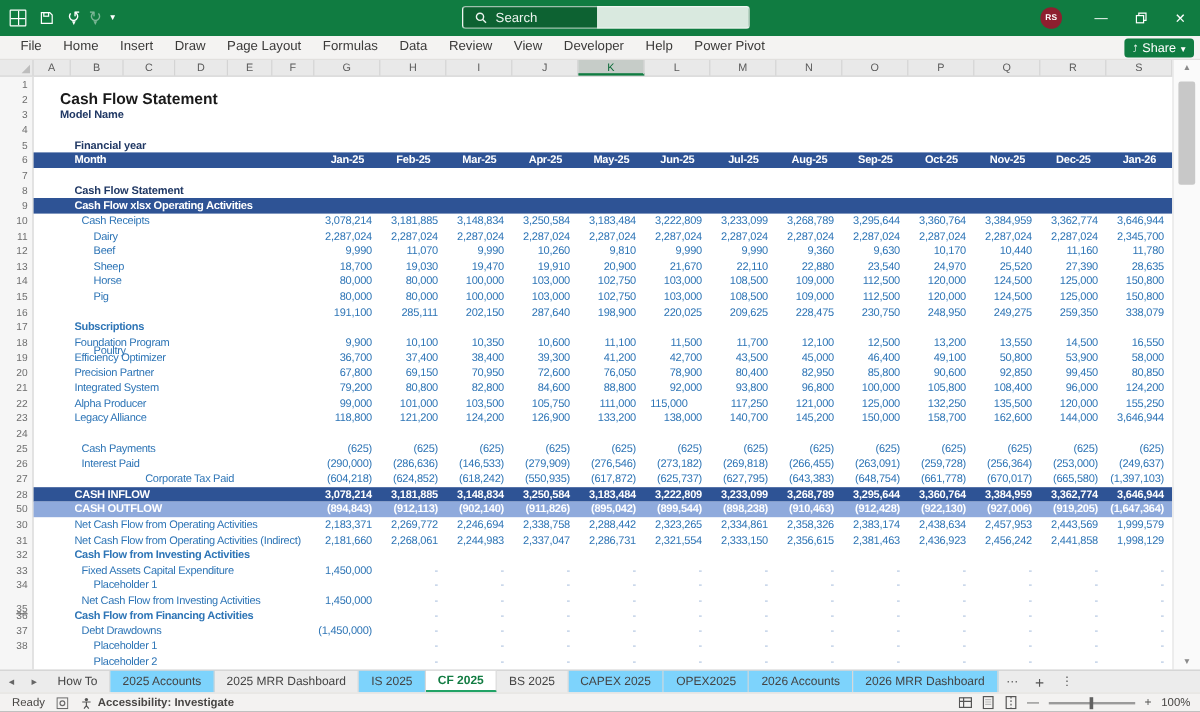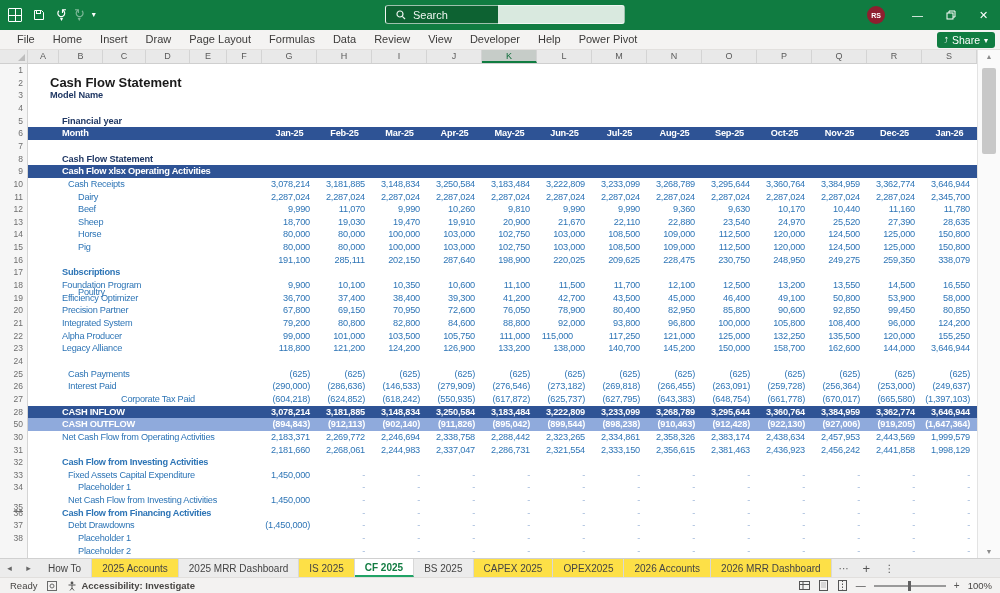--- a/index.html
+++ b/index.html
@@ -60,21 +60,21 @@
   
   .vscroll{position:absolute;left:977px;top:50px;width:23px;height:508px;background:#FAFAFA;border-left:1px solid #E3E3E3;box-sizing:border-box;}
   .vscroll .arr{position:absolute;left:0;width:22px;text-align:center;font-size:7px;color:#8A8A8A;}
   .vthumb{position:absolute;left:4px;top:18px;width:14px;height:86px;background:#C8C8C8;border-radius:2px;}
 
   
   .tabbar{position:absolute;left:0;top:558px;width:1000px;height:19px;background:#ECECEC;border-top:1px solid #D0D0D0;
     box-sizing:border-box;display:flex;align-items:stretch;font-size:10px;color:#444;}
   .tabnav{width:19px;display:flex;align-items:center;justify-content:center;color:#666;font-size:9px;}
   .tab{display:flex;align-items:center;padding:0 10px;border-right:1px solid #D8D8D8;white-space:nowrap;box-sizing:border-box;}
-  .tab.yellow{background:#fde047;}
+  .tab.yellow{background:#7dd3fc;}
   .tab.active{background:#fff;color:#127C42;font-weight:bold;border-bottom:2px solid #21A366;}
   .tab-extra{display:flex;align-items:center;padding:0 7px;color:#555;}
 
   
   .statusbar{position:absolute;left:0;top:577px;width:1000px;height:16px;background:#F3F2F1;border-top:1px solid #E1DFDD;
     box-sizing:border-box;display:flex;align-items:center;font-size:9.5px;color:#484644;}
   .statusbar .sp{margin-left:10px;display:flex;align-items:center;gap:4px;}
   .status-right{margin-left:auto;display:flex;align-items:center;gap:8px;padding-right:8px;}
   .viewicon{width:11px;height:11px;display:block;}
   .slider-track{position:relative;width:72px;height:2px;background:#9A9A9A;}
@@ -480,20 +480,21 @@
       <div class="xval" style="left: 482px; top: 366.85px; height: 12.65px; line-height: 12.85px;">2,288,442</div>
       <div class="xval" style="left: 537px; top: 366.85px; height: 12.65px; line-height: 12.85px;">2,323,265</div>
       <div class="xval" style="left: 592px; top: 366.85px; height: 12.65px; line-height: 12.85px;">2,334,861</div>
       <div class="xval" style="left: 647px; top: 366.85px; height: 12.65px; line-height: 12.85px;">2,358,326</div>
       <div class="xval" style="left: 702px; top: 366.85px; height: 12.65px; line-height: 12.85px;">2,383,174</div>
       <div class="xval" style="left: 757px; top: 366.85px; height: 12.65px; line-height: 12.85px;">2,438,634</div>
       <div class="xval" style="left: 812px; top: 366.85px; height: 12.65px; line-height: 12.85px;">2,457,953</div>
       <div class="xval" style="left: 867px; top: 366.85px; height: 12.65px; line-height: 12.85px;">2,443,569</div>
       <div class="xval" style="left: 922px; top: 366.85px; height: 12.65px; line-height: 12.85px;">1,999,579</div>
       <div class="rownum" style="top: 379.5px; height: 12.65px; line-height: 12.65px;">31</div>
+      <div class="xlabel" style="top: 379.5px; height: 12.65px; line-height: 12.85px; left: 62px;">Net Cash Flow from Operating Activities (Indirect)</div>
       <div class="xval" style="left: 262px; top: 379.5px; height: 12.65px; line-height: 12.85px;">2,181,660</div>
       <div class="xval" style="left: 317px; top: 379.5px; height: 12.65px; line-height: 12.85px;">2,268,061</div>
       <div class="xval" style="left: 372px; top: 379.5px; height: 12.65px; line-height: 12.85px;">2,244,983</div>
       <div class="xval" style="left: 427px; top: 379.5px; height: 12.65px; line-height: 12.85px;">2,337,047</div>
       <div class="xval" style="left: 482px; top: 379.5px; height: 12.65px; line-height: 12.85px;">2,286,731</div>
       <div class="xval" style="left: 537px; top: 379.5px; height: 12.65px; line-height: 12.85px;">2,321,554</div>
       <div class="xval" style="left: 592px; top: 379.5px; height: 12.65px; line-height: 12.85px;">2,333,150</div>
       <div class="xval" style="left: 647px; top: 379.5px; height: 12.65px; line-height: 12.85px;">2,356,615</div>
       <div class="xval" style="left: 702px; top: 379.5px; height: 12.65px; line-height: 12.85px;">2,381,463</div>
       <div class="xval" style="left: 757px; top: 379.5px; height: 12.65px; line-height: 12.85px;">2,436,923</div>

